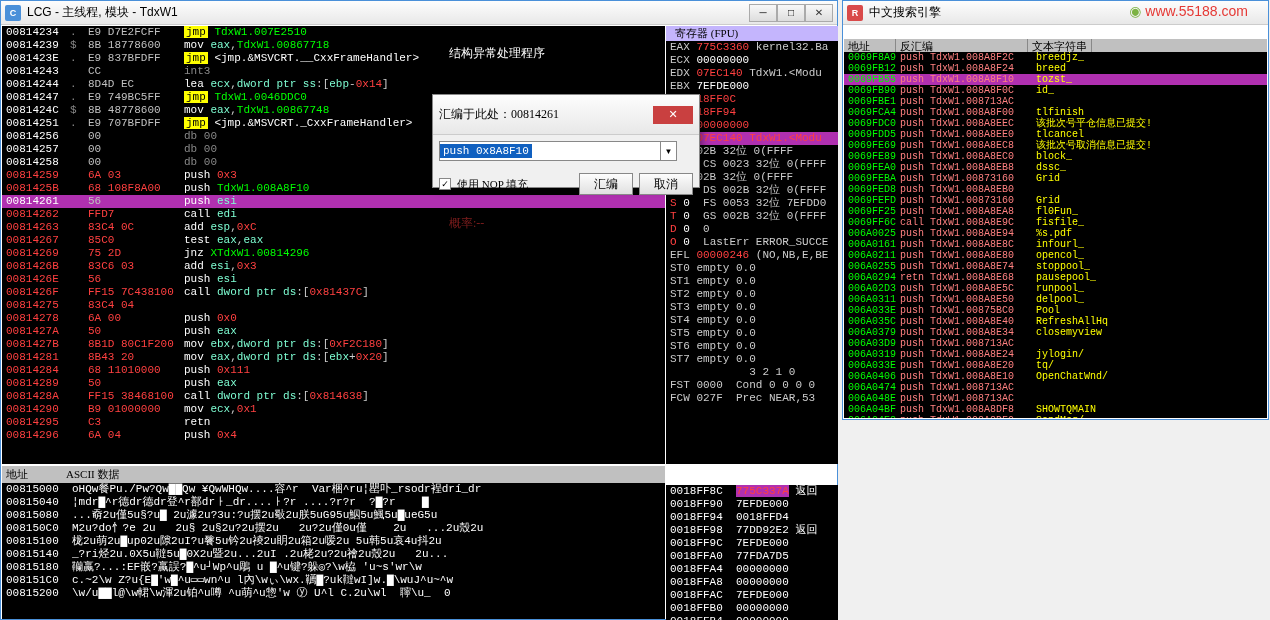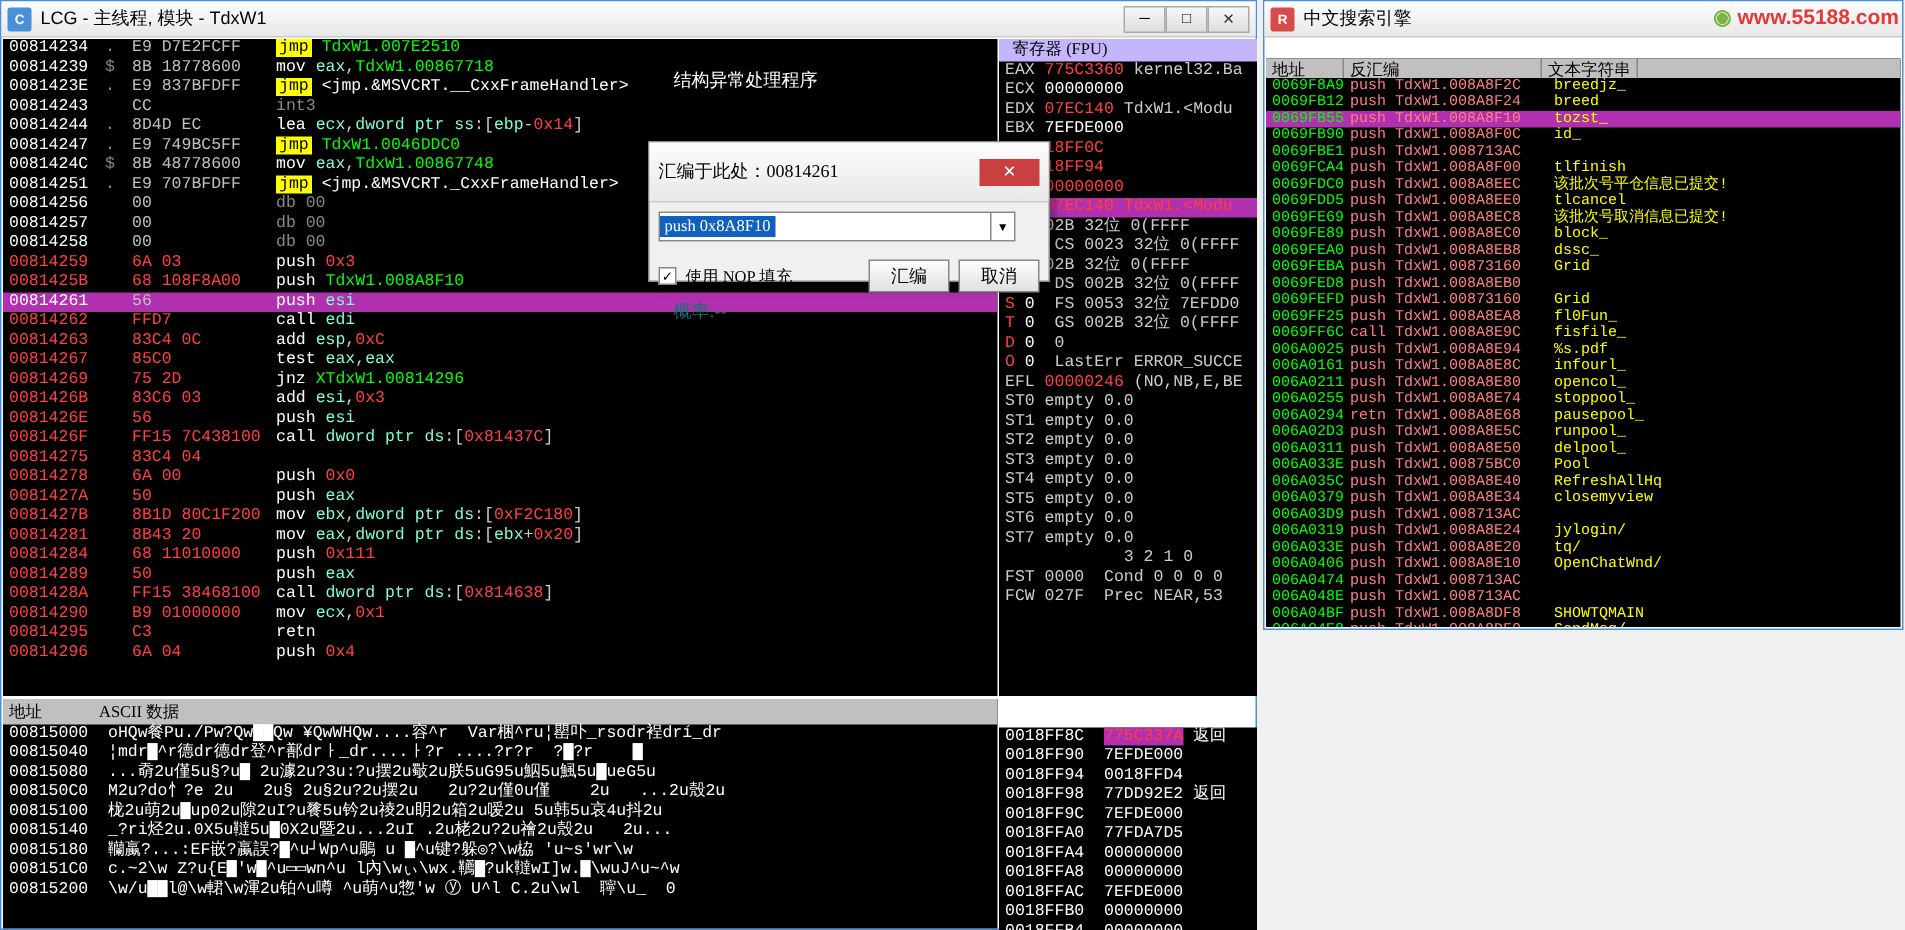--- a/index.html
+++ b/index.html
@@ -21,44 +21,44 @@
 .reg{color:#7FFFD4}
 .green{color:#0f0}
 .red{color:#ff4040}
 .white{color:#fff}
 .yellow{color:#ff0}
 .gray{color:#888}
 .right-pane{position:absolute;top:25px;left:665px;width:172px;height:438px;background:#000;color:#ccc;font-size:11px;line-height:13px;overflow:hidden}
 .reg-header{background:#c4b5fd;color:#000;padding:1px 9px;font-family:'Microsoft YaHei'}
 .reg-row{padding-left:4px;white-space:pre}
 .midtext{position:absolute;left:448px;top:44px;color:#fff;font-family:'Microsoft YaHei';font-size:12px}
-.prob{position:absolute;left:448px;top:198px;color:#0f766e;font-family:Liberation Serif, serif;font-size:12px}
+.prob{position:absolute;left:448px;top:214px;color:#7f1d1d;font-family:Liberation Serif, serif;font-size:12px}
 .bottom-left{position:absolute;top:465px;left:1px;width:663px;height:153px;background:#000;color:#ccc;overflow:hidden}
 .bottom-head{background:#c0c0c0;color:#000;padding:1px 4px;font-family:'Microsoft YaHei';display:flex}
 .dump-row{padding-left:4px;white-space:pre;font-size:11px;line-height:13px;color:#fff}
 .bottom-right{position:absolute;top:484px;left:665px;width:172px;height:153px;background:#000;color:#ccc;overflow:hidden;font-size:11px;line-height:13px}
 .stack-row{padding-left:4px;white-space:pre}
 .search-window{position:absolute;left:842px;top:0;width:427px;height:420px;background:#fff;border:1px solid #4a90d9}
 .search-body{position:absolute;top:38px;left:1px;right:1px;bottom:1px;background:#000;overflow:hidden}
 .search-head{display:flex;background:#c0c0c0;color:#000;font-family:'Microsoft YaHei';font-size:11px;height:13px}
 .search-head span{padding:0 4px;border-right:1px solid #888}
 .search-row{display:flex;font-size:10px;line-height:11px;white-space:pre}
 .search-row.hl{background:#b030b0}
 .sc1{width:56px;color:#0f0;padding-left:4px}
 .sc2{width:136px;color:#ff8080}
 .sc3{flex:1;color:#ff0}
-.watermark{position:absolute;right:2px;top:2px;font-family:Arial;font-size:14px;font-weight:bold}
+.watermark{position:absolute;right:20px;top:2px;font-family:Arial;font-size:14px;font-weight:normal}
 .watermark .logo{color:#7cb342;display:inline-block;transform:rotate(0deg)}
 .watermark .url{color:#e53935}
 .dialog{position:absolute;left:432px;top:94px;width:268px;height:94px;background:#f0f0f0;border:1px solid #888;box-shadow:2px 2px 8px rgba(0,0,0,.4);font-family:'Microsoft YaHei'}
 .dlg-title{height:40px;background:linear-gradient(#fdfdfd,#e8e8e8);display:flex;align-items:center;padding:0 6px;font-size:12px;border-bottom:1px solid #ccc}
 .dlg-close{margin-left:auto;width:40px;height:18px;background:#c94040;color:#fff;display:flex;align-items:center;justify-content:center;font-size:11px;cursor:pointer}
 .dlg-body{padding:6px}
 .dlg-input{width:238px;height:20px;border:1px solid #888;background:#fff;display:flex;align-items:center}
-.dlg-input .sel{background:#1060c0;color:#fff;padding:1px 3px;font-family:Liberation Serif, serif;font-size:11px}
+.dlg-input .sel{background:#1060c0;color:#fff;padding:1px 3px;font-family:Liberation Mono, monospace;font-size:11px}
 .dlg-dd{width:16px;height:18px;border-left:1px solid #888;margin-left:auto;display:flex;align-items:center;justify-content:center;font-size:8px}
 .dlg-row2{display:flex;align-items:center;margin-top:12px;gap:6px}
 .dlg-chk{width:12px;height:12px;border:1px solid #888;background:#fff;display:inline-flex;align-items:center;justify-content:center;font-size:9px}
 .dlg-btn{width:54px;height:22px;border:1px solid #888;background:linear-gradient(#fdfdfd,#e0e0e0);display:flex;align-items:center;justify-content:center;font-size:12px;cursor:pointer}
 </style>
 </head>
 <body>
 
 <div class="main-window">
   <div class="titlebar">

